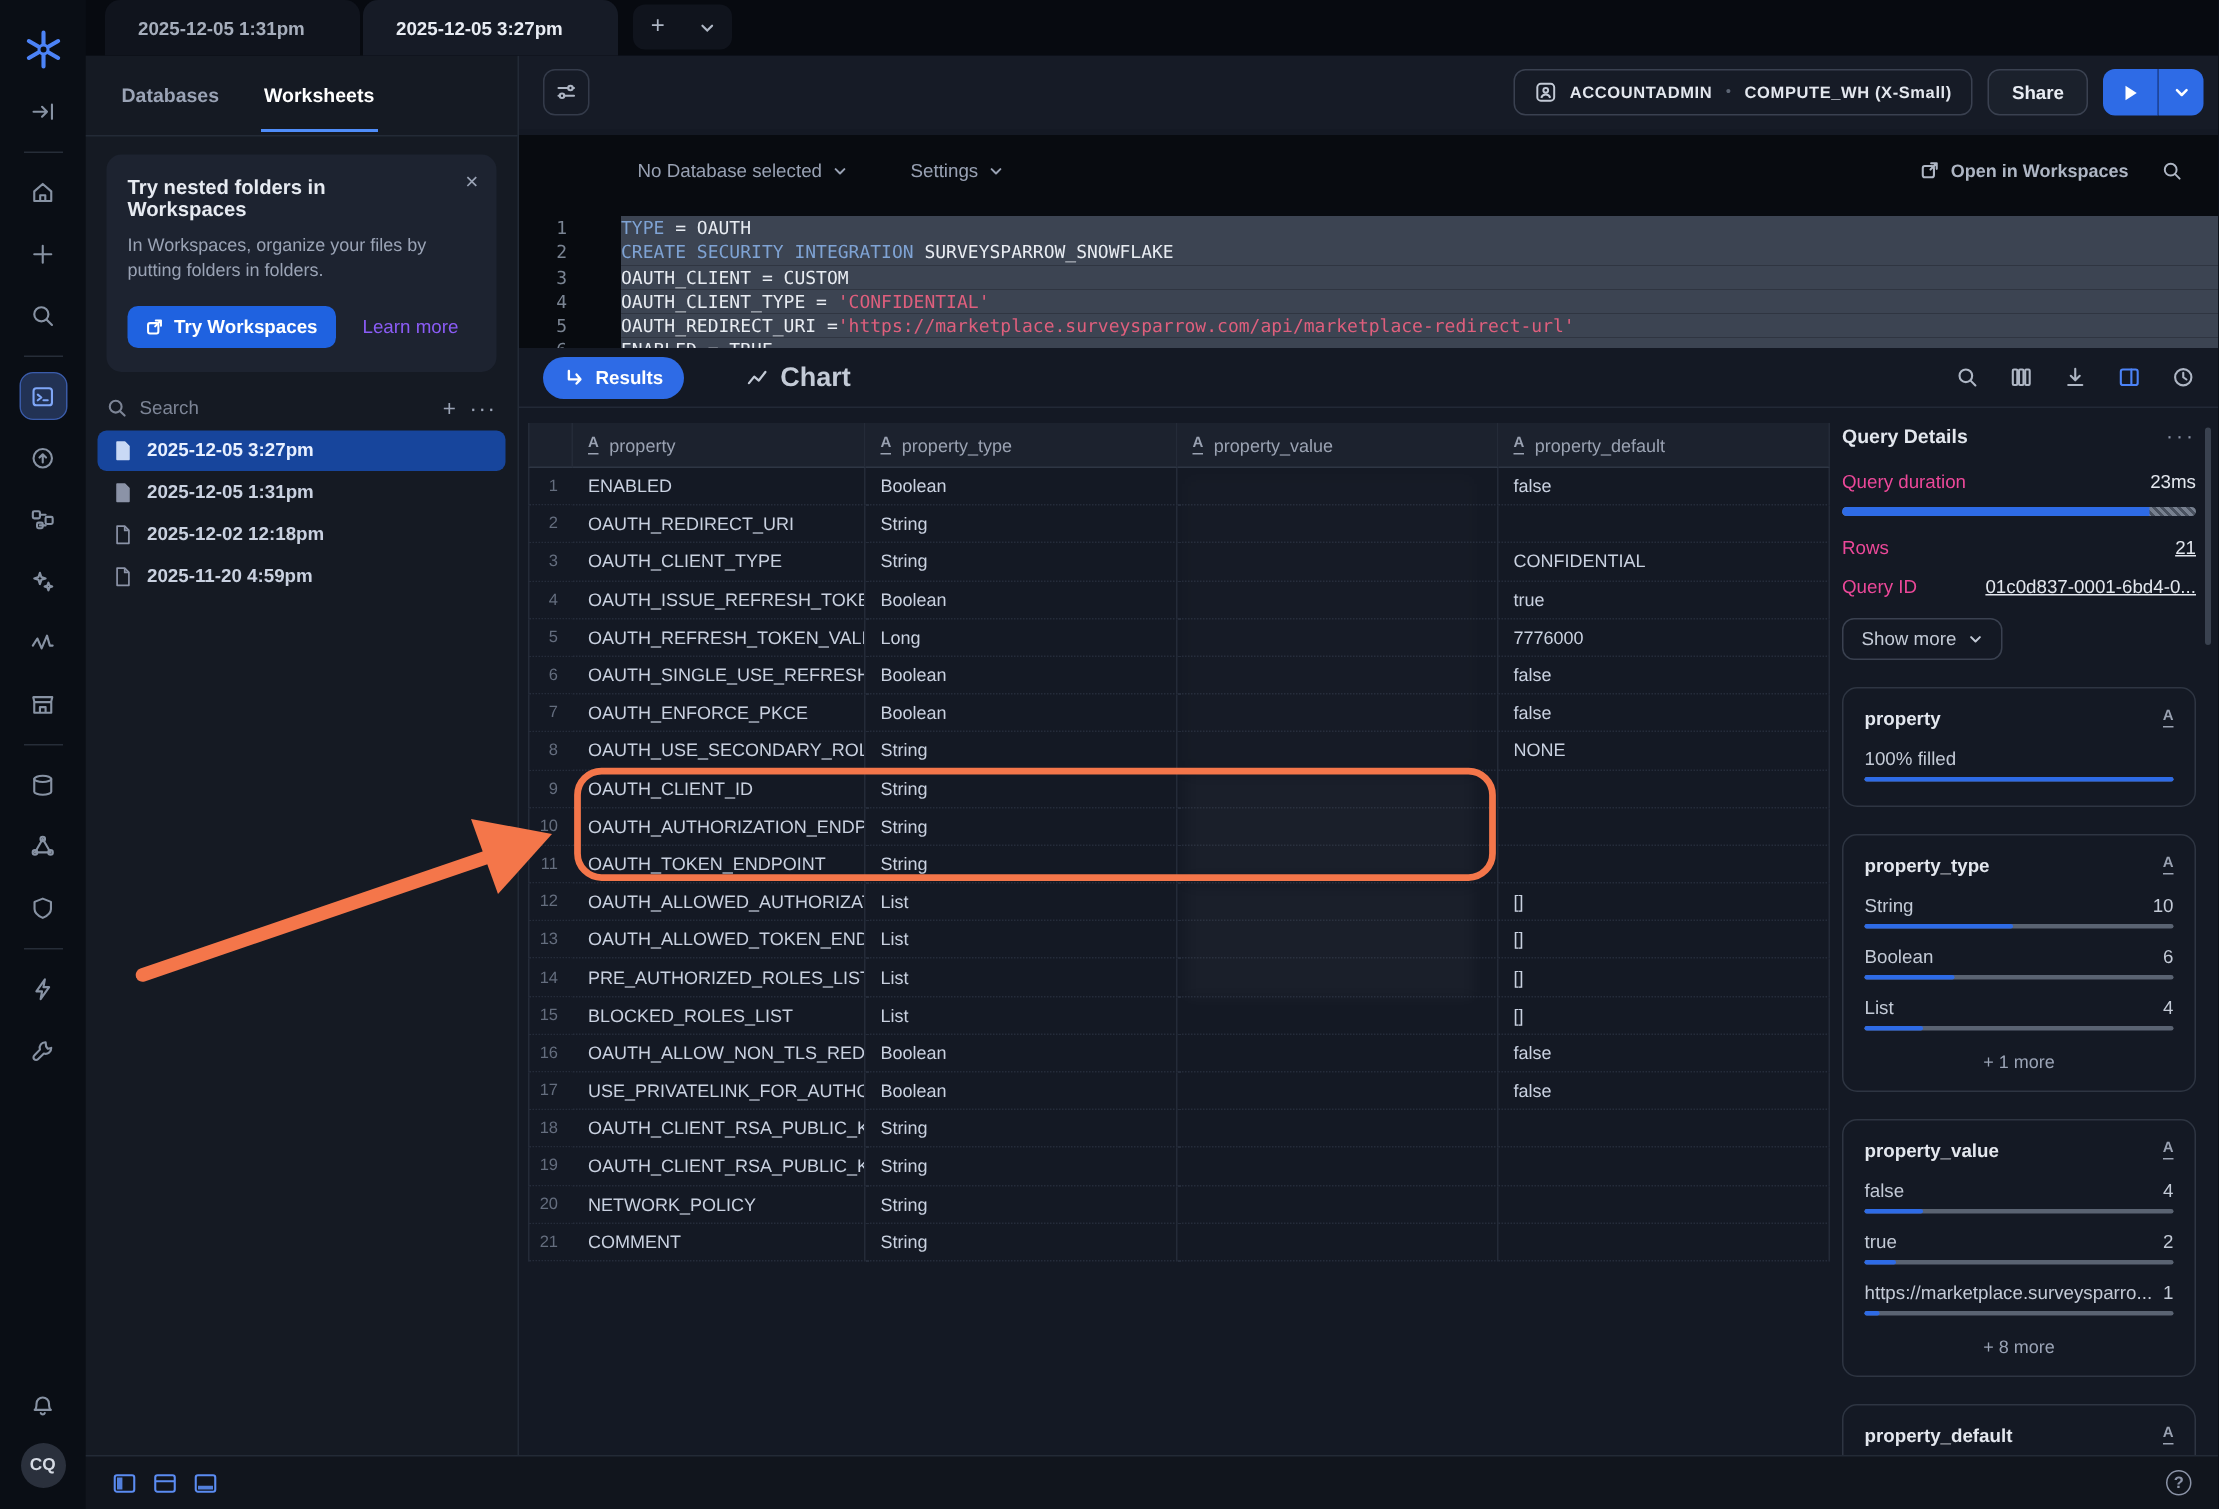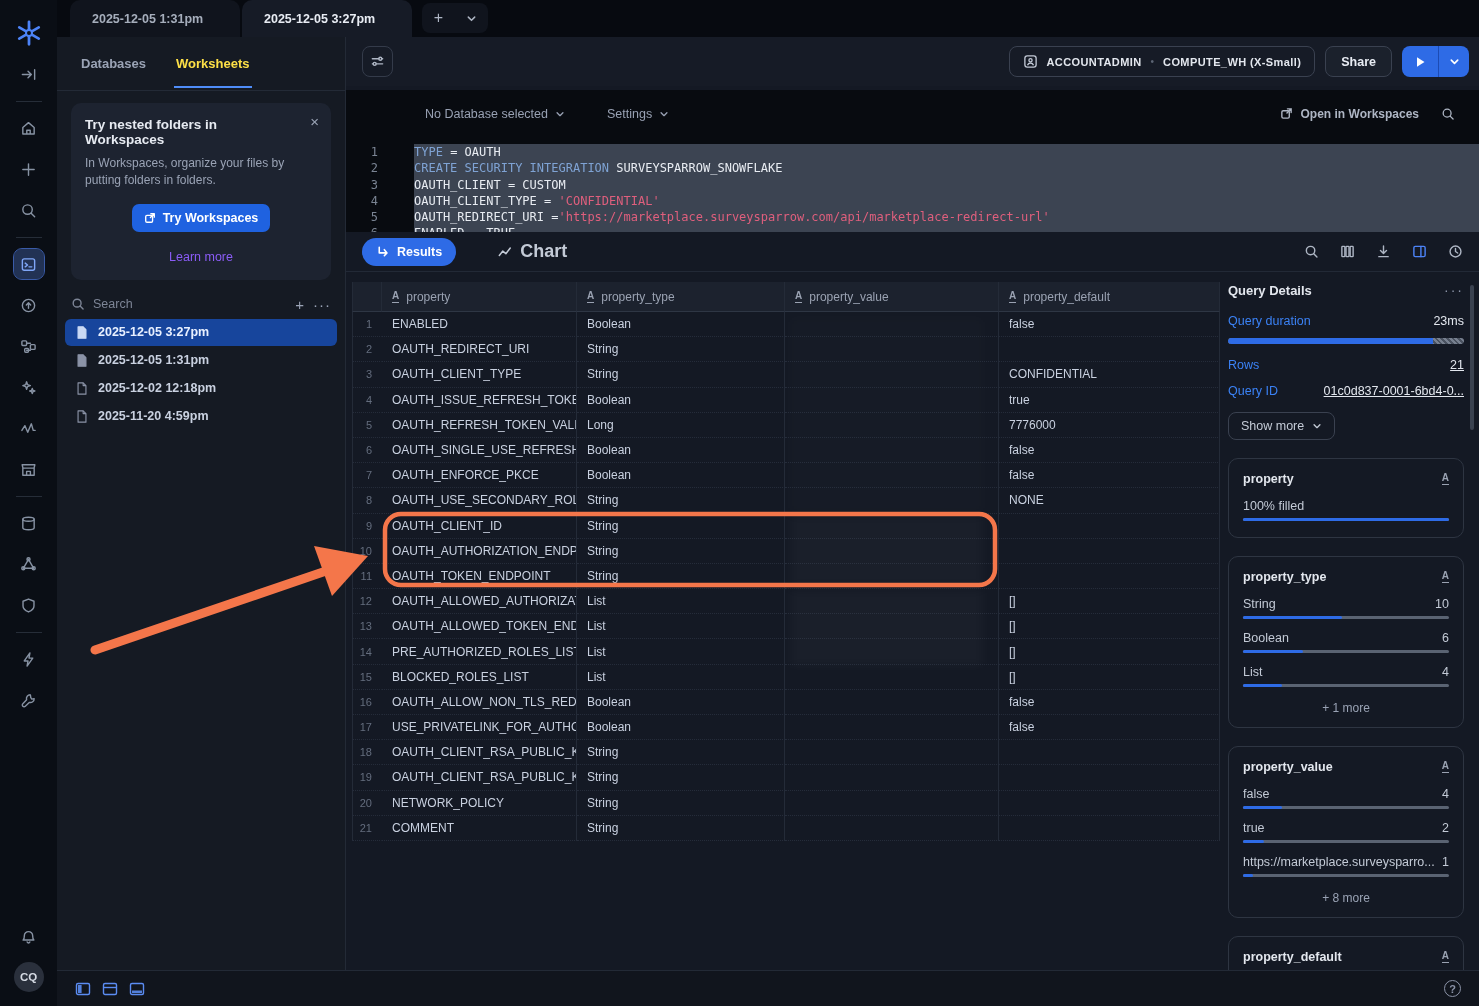--- a/index.html
+++ b/index.html
@@ -23,26 +23,26 @@
   .wtab { height:37px; padding:0 22px; display:flex; align-items:center; font-size:12.5px; font-weight:bold; color:#a6aebc; background:#10141d; border-radius:10px 10px 0 0; margin-right:2px; min-width:170px; cursor:pointer; }
   .wtab.active { background:#161b26; color:#e8ecf3; }
   .newtab-group { display:flex; align-items:center; background:#10141d; border-radius:8px; height:30px; margin:0 0 4px 8px; }
   .newtab-btn { width:33px; height:30px; display:flex; align-items:center; justify-content:center; color:#aeb6c4; font-size:16px; cursor:pointer; }
   .newtab-btn svg { stroke:#aeb6c4; fill:none; stroke-width:1.6; stroke-linecap:round; }
 
   
   .leftpanel { position:absolute; left:57px; top:37px; width:289px; bottom:36px; background:#151a23; border-right:1px solid #232a36; z-index:3; }
   .lp-tabs { display:flex; gap:26px; padding:0 22px; height:54px; align-items:center; border-bottom:1px solid #232a36; }
   .lp-tab { font-size:13px; font-weight:bold; color:#9aa3b5; padding:17px 2px 15px; cursor:pointer; border-bottom:2px solid transparent; }
-  .lp-tab.active { color:#fde047; border-bottom-color:#4f8df9; }
+  .lp-tab.active { color:#ffffff; border-bottom-color:#4f8df9; }
   .promo { margin:12px 14px 0; background:#1d2330; border-radius:10px; padding:14px 14px 16px; position:relative; }
   .promo-title { font-size:13.5px; font-weight:bold; color:#e6eaf1; padding-right:22px; }
   .promo-body { font-size:12px; color:#9aa3b5; line-height:1.45; margin-top:8px; width:200px; }
   .promo-close { position:absolute; top:10px; right:12px; color:#9aa3b5; font-size:15px; cursor:pointer; }
-  .promo-actions { display:flex; align-items:center; gap:18px; margin-top:14px;flex-direction:column; }
+  .promo-actions { display:flex; align-items:center; gap:18px; margin-top:14px; }
   .btn-primary { background:#1f62e0; color:#fff; border-radius:7px; height:28px; padding:0 12px; display:flex; align-items:center; gap:7px; font-size:12.5px; font-weight:bold; cursor:pointer; }
   .btn-primary svg { stroke:#fff; fill:none; stroke-width:1.6; stroke-linecap:round; stroke-linejoin:round; }
   .link-quiet { color:#8b5cf6; font-size:12.5px; cursor:pointer; }
   .searchrow { display:flex; align-items:center; margin:16px 14px 6px; gap:8px; }
   .searchrow svg { stroke:#7d8596; fill:none; stroke-width:1.6; stroke-linecap:round; }
   .search-input { background:transparent; border:none; outline:none; color:#c9d1e0; font-size:12.5px; flex:1; font-family:"Liberation Sans",sans-serif; }
   .search-input::placeholder { color:#7d8596; }
   .searchrow .mini { color:#9aa3b5; font-size:15px; cursor:pointer; letter-spacing:1px; }
   .ws-list { margin:6px 8px; }
   .ws-row { display:flex; align-items:center; gap:9px; height:27px; border-radius:6px; padding:0 10px; cursor:pointer; color:#c9d1e0; font-size:12.5px; font-weight:bold; margin-bottom:1px; }
@@ -106,21 +106,21 @@
   .cell { border-right:1px solid #20273300; border-bottom:1px dotted #252c3a; padding:0 10px; display:flex; align-items:center; color:#c9d1e0; font-size:12px; white-space:nowrap; overflow:hidden; }
   .cell.b { border-right:1px solid #242b38; }
   .cell.num { color:#646d7e; font-size:11px; justify-content:flex-end; padding-right:9px; border-left:1px solid #242b38; }
 
   
   .right-panel { position:absolute; top:245px; left:882px; width:236px; bottom:0; overflow:hidden; }
   .qd-title-row { display:flex; align-items:center; justify-content:space-between; margin-bottom:16px; }
   .qd-title { font-size:13px; font-weight:bold; color:#e3e7ee; }
   .more-dots { color:#8b93a7; font-size:14px; letter-spacing:2px; cursor:pointer; }
   .qd-row { display:flex; justify-content:space-between; align-items:center; font-size:12.5px; margin-bottom:12px; }
-  .qd-label { color:#3b82f6; }
+  .qd-label { color:#ec4899; }
   .qd-val { color:#e3e7ee; }
   .qd-val.link { text-decoration:underline; cursor:pointer; }
   .dur-bar { height:6px; border-radius:3px; background:repeating-linear-gradient(45deg,#77808f 0 2px,#4a5260 2px 4px); overflow:hidden; margin:-2px 0 14px; }
   .dur-fill { height:100%; background:#2e6be6; border-radius:3px 0 0 3px; }
   .btn-showmore { border:1px solid #3a4150; border-radius:8px; height:28px; padding:0 12px; display:inline-flex; align-items:center; gap:8px; color:#c3cad6; font-size:12.5px; cursor:pointer; margin-top:2px; }
   .btn-showmore svg { stroke:#c3cad6; fill:none; stroke-width:1.6; stroke-linecap:round; stroke-linejoin:round; }
   .stat-card { border:1px solid #2e3542; border-radius:10px; padding:13px 14px 4px; margin-top:18px; }
   .stat-card-head { display:flex; justify-content:space-between; align-items:center; margin-bottom:13px; }
   .stat-card-title { font-size:12.5px; font-weight:bold; color:#e3e7ee; }
   .stat-line { display:flex; justify-content:space-between; font-size:12.5px; color:#c3cad6; }

